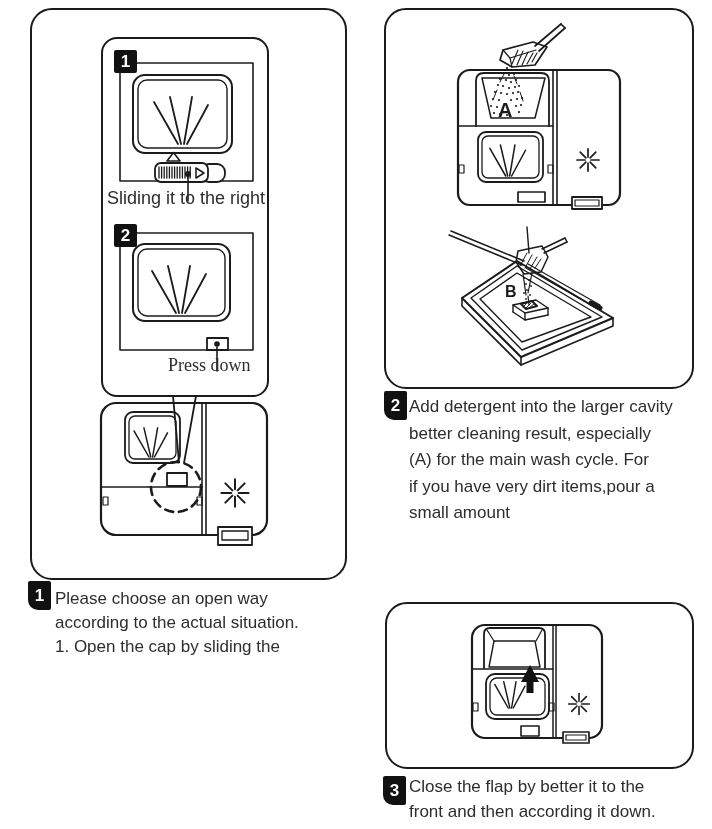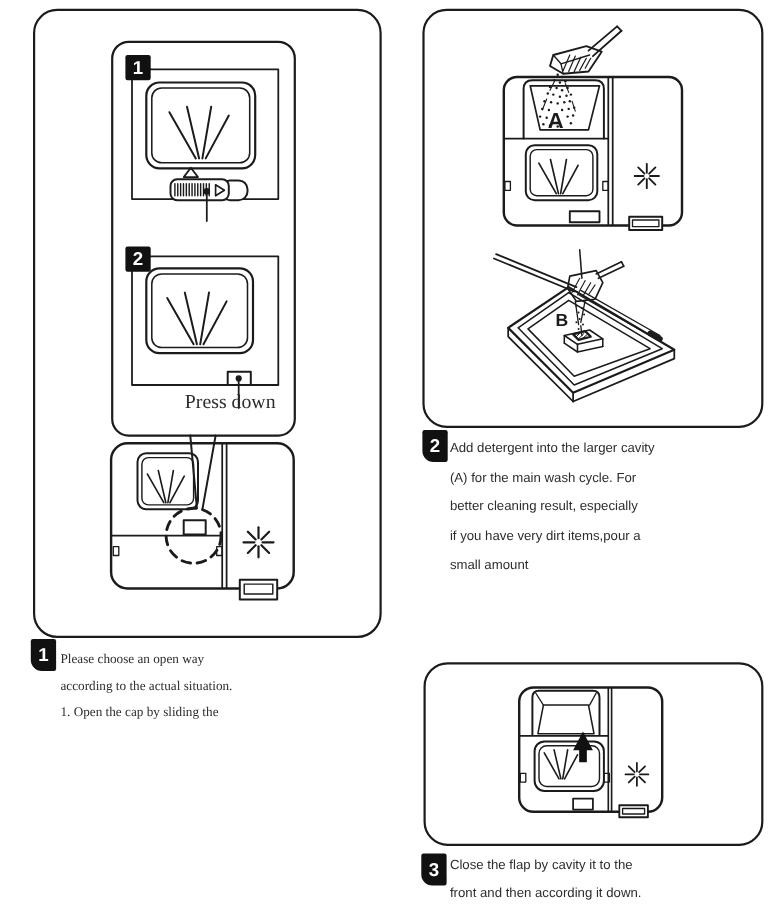--- a/index.html
+++ b/index.html
@@ -10,23 +10,23 @@
   #card-left{left:30px;top:8px;width:313px;height:568px;}
   #card-right-top{left:384px;top:8px;width:306px;height:377px;}
   #card-right-bottom{left:385px;top:602px;width:305px;height:163px;}
   #art{position:absolute;left:0;top:0;pointer-events:none;}
   .caption{position:absolute;color:var(--txt);font-size:18px;line-height:20px;white-space:nowrap;}
   .fig-label{position:absolute;color:var(--ink);font-weight:bold;white-space:nowrap;}
   .badge{position:absolute;background:var(--badge-bg);color:var(--badge-fg);
          display:flex;align-items:center;justify-content:center;font-weight:bold;}
   .badge.panel{width:23px;height:23px;font-size:17px;border-radius:2px;}
   .badge.note{width:23px;height:29px;font-size:17px;border-radius:2px 2px 2px 10px;}
-  .note-block{position:absolute;color:var(--txt);font-size:12px;}
+  .note-block{position:absolute;color:var(--txt);font-size:17px;}
   .note-block .ln{white-space:nowrap;}
-  #note1 .ln{line-height:24px;font-family:Liberation Serif, serif;}
+  #note1 .ln{line-height:24px;}
   #note2 .ln{line-height:26.5px;}
   #note3 .ln{line-height:25px;}
 </style>
 </head>
 <body>
 
 <div class="canvas">
 
   <div class="card" id="card-left"></div>
   <div class="card" id="card-right-top"></div>
@@ -275,39 +275,40 @@
           <rect x="563" y="732" width="26" height="11" fill="#fff" stroke-width="1.7"></rect>
           <rect x="566" y="735" width="20" height="5" stroke-width="1.2"></rect>
         </g>
       </g>
     </g>
   </svg>
 
   <div class="badge panel" style="left:114px;top:50px;">1</div>
   <div class="badge panel" style="left:114px;top:224px;">2</div>
 
+  <div class="caption" style="left:107px;top:188px;">Sliding it to the right</div>
   <div class="caption" style="left:168px;top:355px;font-family:Liberation Serif, serif;">Press down</div>
   <div class="fig-label" style="left:498px;top:99px;font-size:20px;">A</div>
   <div class="fig-label" style="left:505px;top:283px;font-size:16px;">B</div>
 
   <div class="badge note" style="left:28px;top:581px;">1</div>
   <div class="note-block" id="note1" style="left:55px;top:587px;">
     <div class="ln">Please choose an open way</div>
     <div class="ln">according to the actual situation.</div>
     <div class="ln">1. Open the cap by sliding the</div>
   </div>
 
   <div class="badge note" style="left:384px;top:391px;">2</div>
   <div class="note-block" id="note2" style="left:409px;top:394px;">
     <div class="ln">Add detergent into the larger cavity</div>
+    <div class="ln">better cleaning result, especially</div>
     <div class="ln">(A) for the main wash cycle. For</div>
-    <div class="ln">better cleaning result, especially</div>
     <div class="ln">if you have very dirt items,pour a</div>
     <div class="ln">small amount</div>
   </div>
 
   <div class="badge note" style="left:383px;top:776px;">3</div>
   <div class="note-block" id="note3" style="left:409px;top:774px;">
-    <div class="ln">Close the flap by cavity it to the</div>
+    <div class="ln">Close the flap by better it to the</div>
     <div class="ln">front and then according it down.</div>
   </div>
 
 </div>
 
 </body></html>

